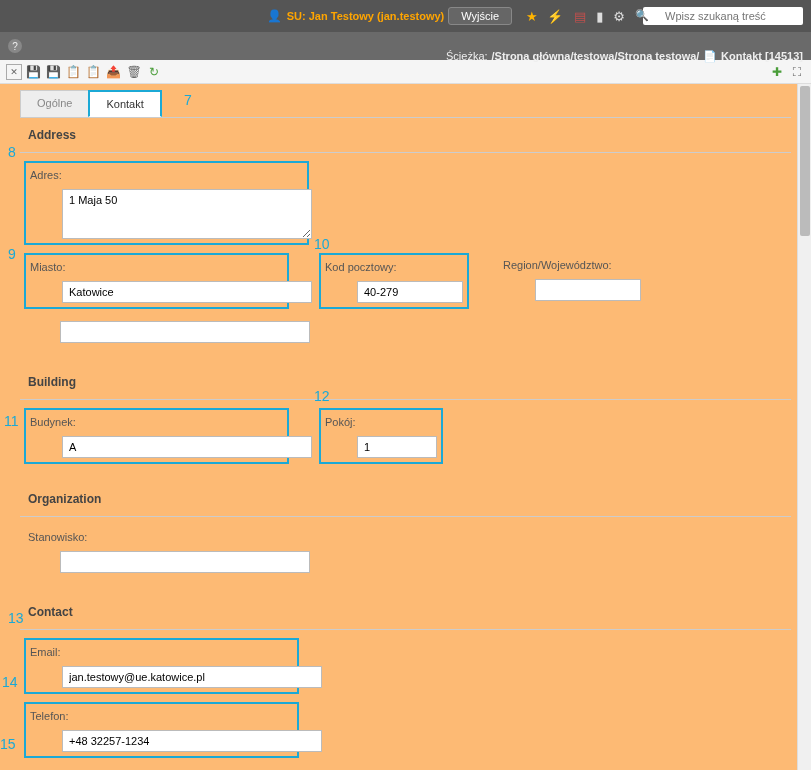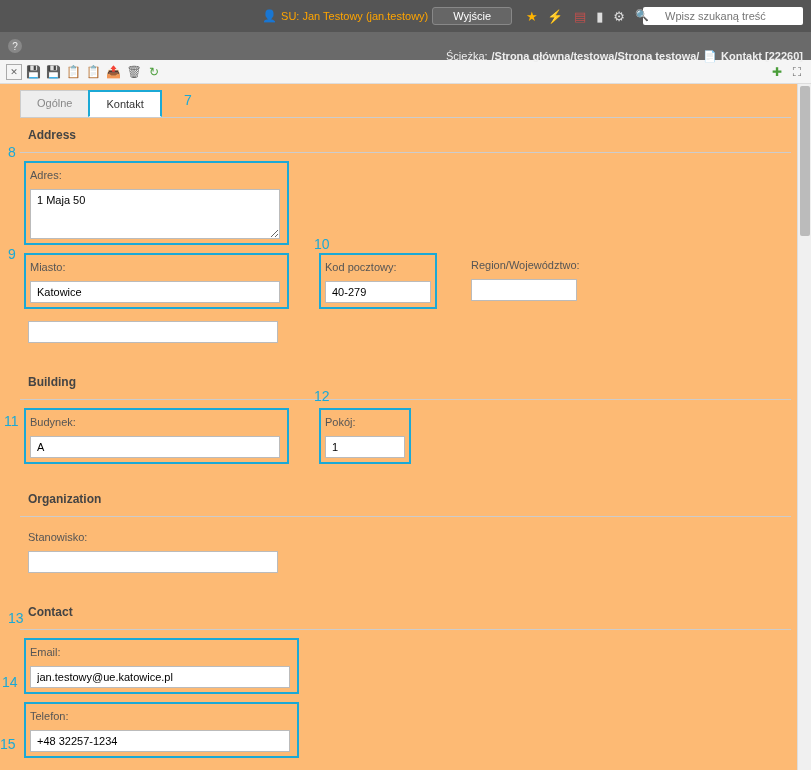--- a/index.html
+++ b/index.html
@@ -30,28 +30,28 @@
       display: flex;
       align-items: center;
       gap: 4px;
     }
     .user-icon {
       color: #7ac142;
       font-size: 12px;
     }
     .su-label {
       color: #ffa500;
-      font-weight: normal;
+      font-weight: bold;
       text-align: center;
     }
     .btn-exit {
       background: #666;
       border: 1px solid #888;
       color: #fff;
-      padding: 2px 20px;
+      padding: 2px 12px;
       border-radius: 3px;
       cursor: pointer;
       font-size: 11px;
     }
     .top-icons {
       display: flex;
       gap: 10px;
       align-items: center;
       margin-left: 8px;
     }
@@ -208,20 +208,21 @@
       color: #555;
       margin-bottom: 6px;
       padding: 2px 0;
     }
     .field-input {
       border: 1px solid #bbb;
       padding: 4px 6px;
       font-size: 11px;
       width: 250px;
       background: #fff;
+      margin-left: 32px;
     }
     textarea.field-input {
       height: 50px;
       resize: both;
       font-family: Arial, sans-serif;
     }
     .field-input.short {
       width: 106px;
     }
     .field-input.medium {
@@ -278,21 +279,21 @@
 </div>
 
 <div class="pathbar">
   <div class="pathbar-left">
     <span class="help-icon">?</span>
   </div>
   <div class="pathbar-right">
     <span>Ścieżka:</span>
     <span style="font-weight:bold;">/Strona główna/testowa/Strona testowa/</span>
     <span style="color:#ddd">📄</span>
-    <span style="font-weight:bold;">Kontakt [22260]</span>
+    <span style="font-weight:bold;">Kontakt [14513]</span>
   </div>
 </div>
 
 <div class="toolbar">
   <div class="toolbar-left">
     <span class="toolbar-icon close">✕</span>
     <span class="toolbar-icon">💾</span>
     <span class="toolbar-icon">💾</span>
     <span class="toolbar-icon">📋</span>
     <span class="toolbar-icon">📋</span>
@@ -313,21 +314,21 @@
       <div class="tab">Ogólne</div>
       <div class="tab active">Kontakt</div>
     </div>
 
     <div class="form-container">
 
       <div class="section">
         <div class="section-header">Address</div>
 
         <div class="form-row">
-          <div class="field-group highlighted" style="width:265px">
+          <div class="field-group highlighted" style="width:285px">
             <label class="field-label">Adres:</label>
             <textarea class="field-input" style="">1 Maja 50</textarea>
           </div>
         </div>
 
         <div class="form-row">
           <div class="field-group highlighted" style="width:265px">
             <label class="field-label">Miasto:</label>
             <input class="field-input" value="Katowice" style="">
           </div>

